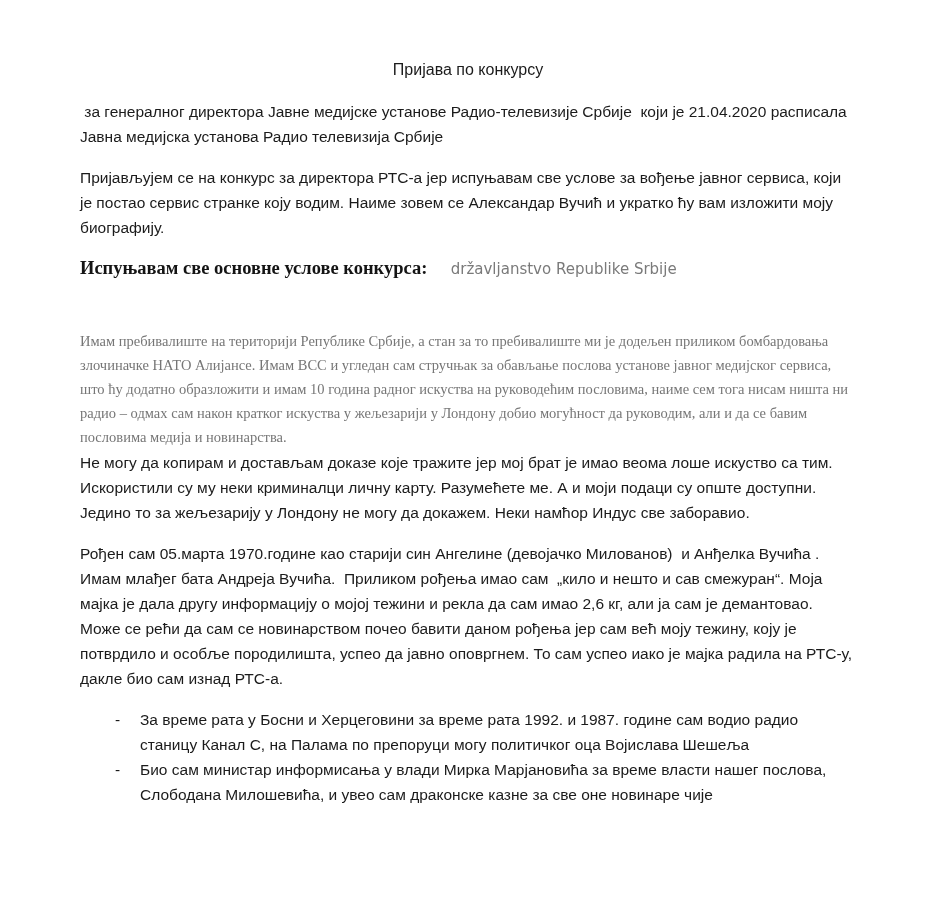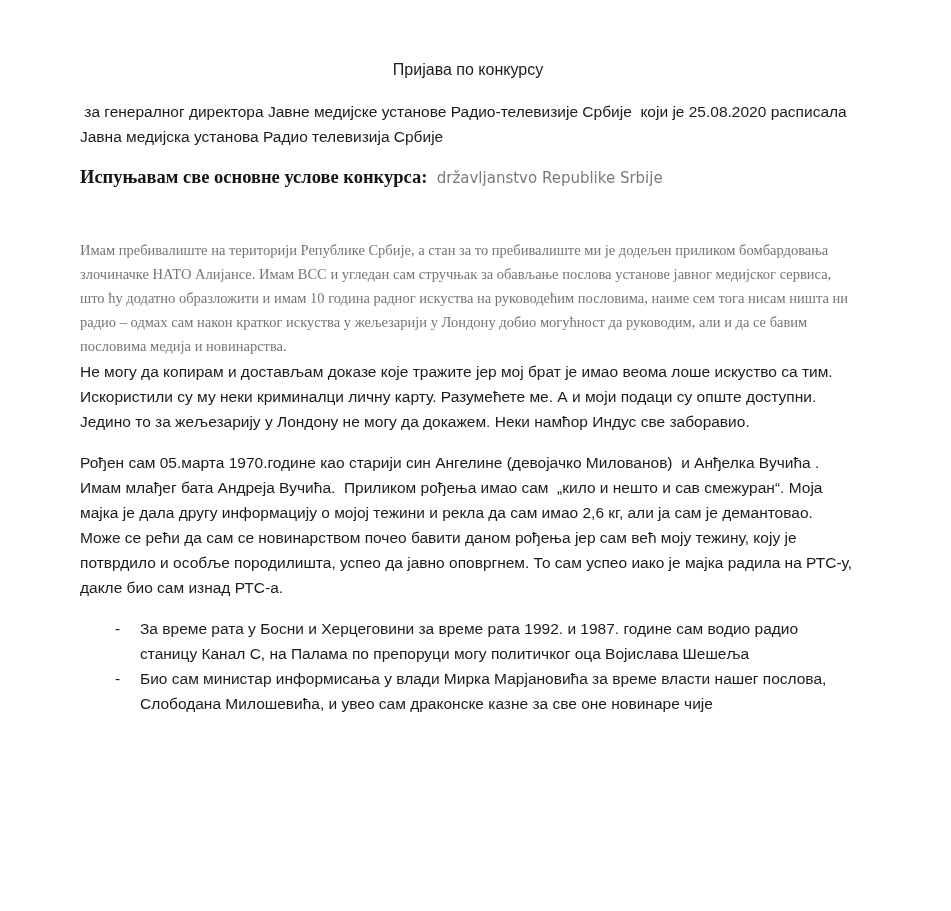--- a/index.html
+++ b/index.html
@@ -40,21 +40,21 @@
   .serif-heading {
     font-family: "Liberation Serif", serif;
     font-size: 18.5px;
     color: #141414;
     font-weight: bold;
   }
   .muted-latin {
     font-family: "DejaVu Sans", sans-serif;
     font-size: 15px;
     color: #7a7a7a;
-    margin-left: 5px;
+    margin-left: 19px;
   }
   .para-muted {
     font-family: Liberation Serif, serif;
     font-size: 14.5px;
     line-height: 24px;
     color: #767676;
     margin-bottom: 1px;
   }
   .bullet-list {
     margin-top: 2px;
@@ -80,22 +80,23 @@
     color: #1b1b1b;
   }
 </style>
 </head>
 <body>
 
 <div class="page">
 
   <h1 class="doc-title">Пријава по конкурсу</h1>
 
-  <p class="para"> за генералног директора Јавне медијске установе Радио-телевизије Србије  који је 25.08.2020 расписала Јавна медијска установа Радио телевизија Србије</p>
+  <p class="para"> за генералног директора Јавне медијске установе Радио-телевизије Србије  који је 21.04.2020 расписала Јавна медијска установа Радио телевизија Србије</p>
 
+  <p class="para">Пријављујем се на конкурс за директора РТС-а јер испуњавам све услове за вођење јавног сервиса, који је постао сервис странке коју водим. Наиме зовем се Александар Вучић и укратко ћу вам изложити моју биографију.</p>
 
   <p class="para heading-line">
     <span class="serif-heading">Испуњавам све основне услове конкурса:</span>
     <span class="muted-latin">državljanstvo Republike Srbije</span>
   </p>
 
   <p class="para para-muted">Имам пребивалиште на територији Републике Србије, а стан за то пребивалиште ми је додељен приликом бомбардовања злочиначке НАТО Алијансе. Имам ВСС и угледан сам стручњак за обављање послова установе јавног медијског сервиса, што ћу додатно образложити и имам 10 година радног искуства на руководећим пословима, наиме сем тога нисам ништа ни радио – одмах сам након кратког искуства у жељезарији у Лондону добио могућност да руководим, али и да се бавим пословима медија и новинарства.</p>
 
   <p class="para">Не могу да копирам и достављам доказе које тражите јер мој брат је имао веома лоше искуство са тим. Искористили су му неки криминалци личну карту. Разумећете ме. А и моји подаци су опште доступни. Једино то за жељезарију у Лондону не могу да докажем. Неки намћор Индус све заборавио.</p>
 

